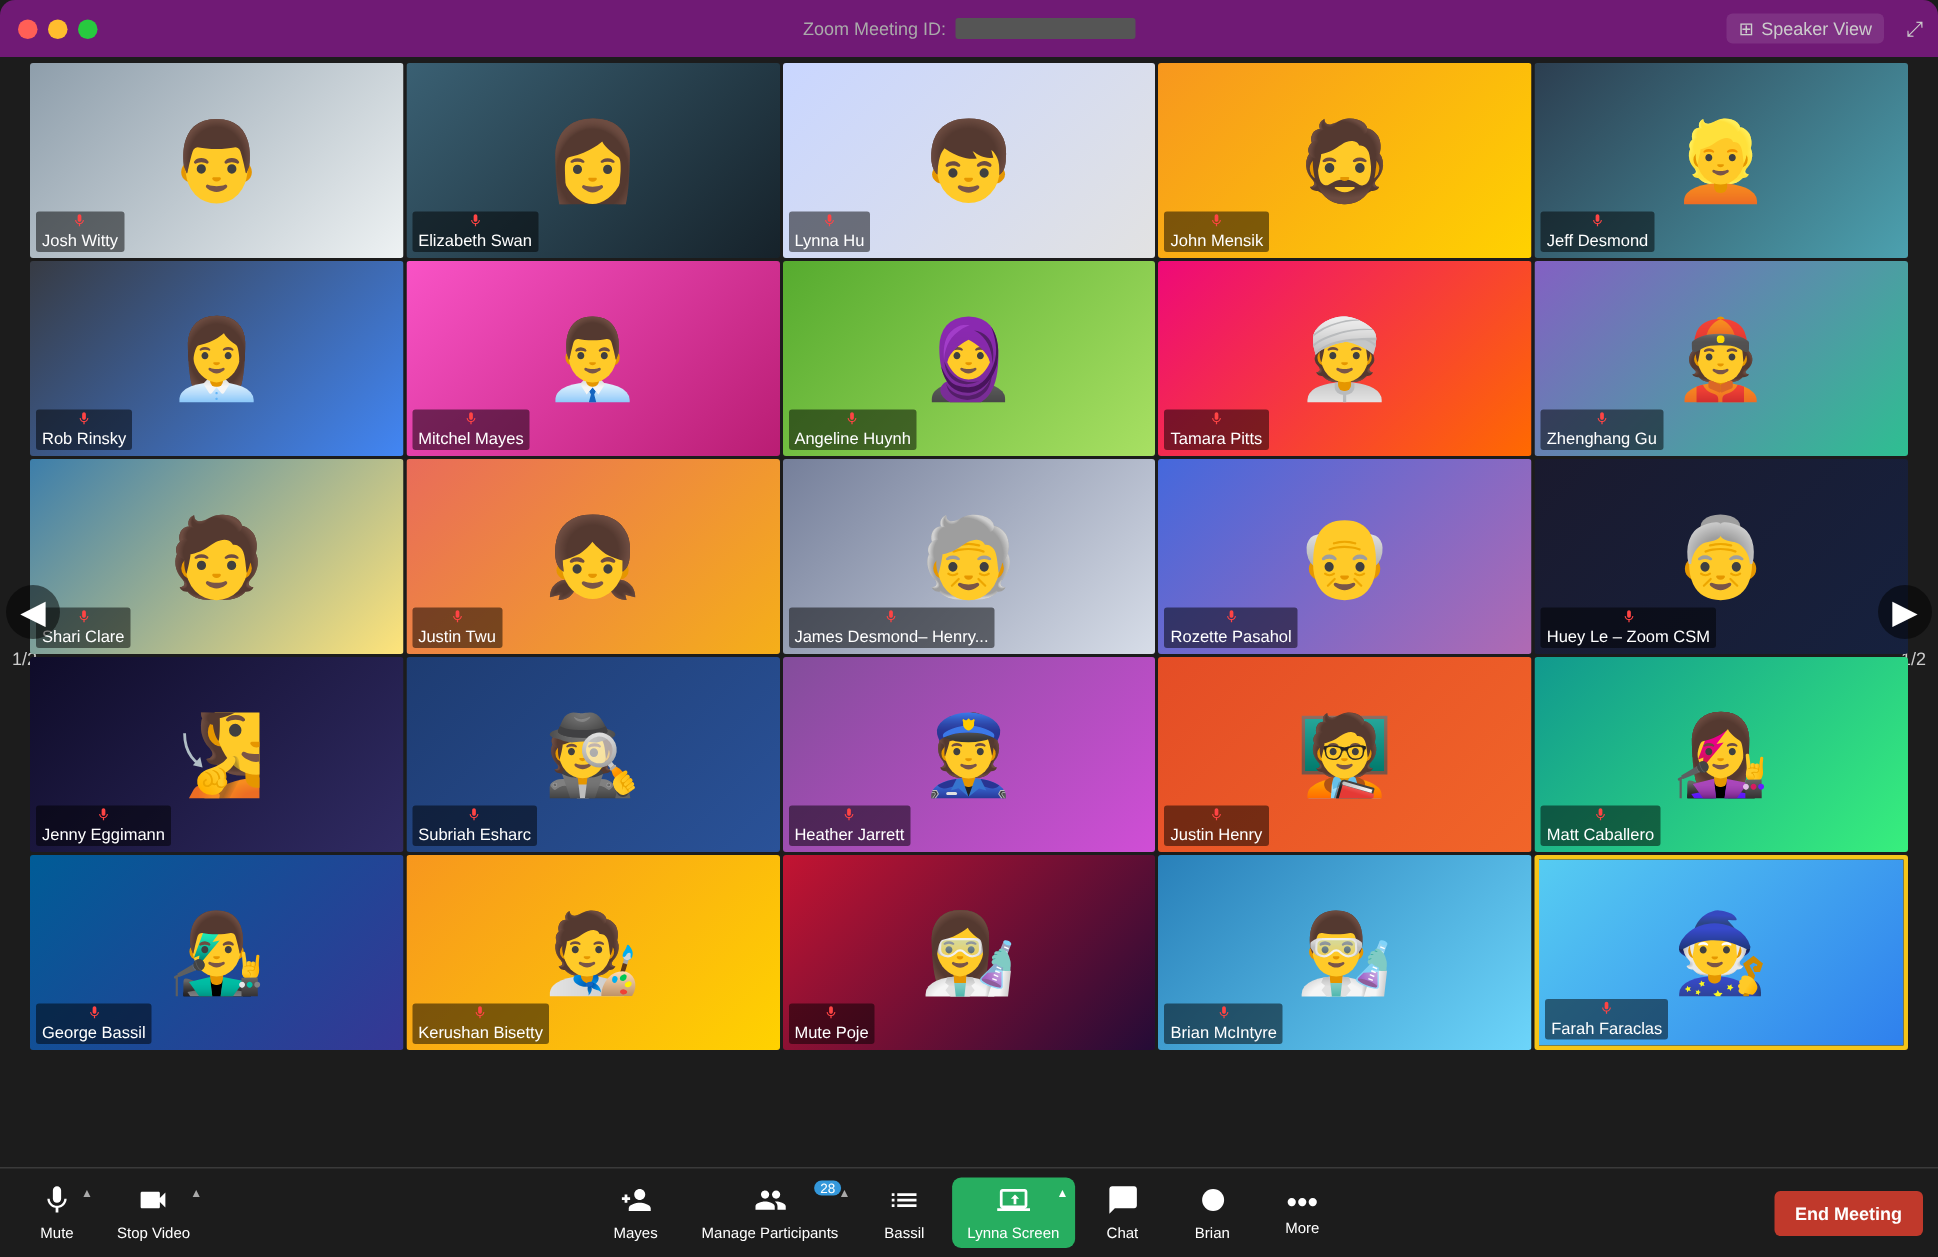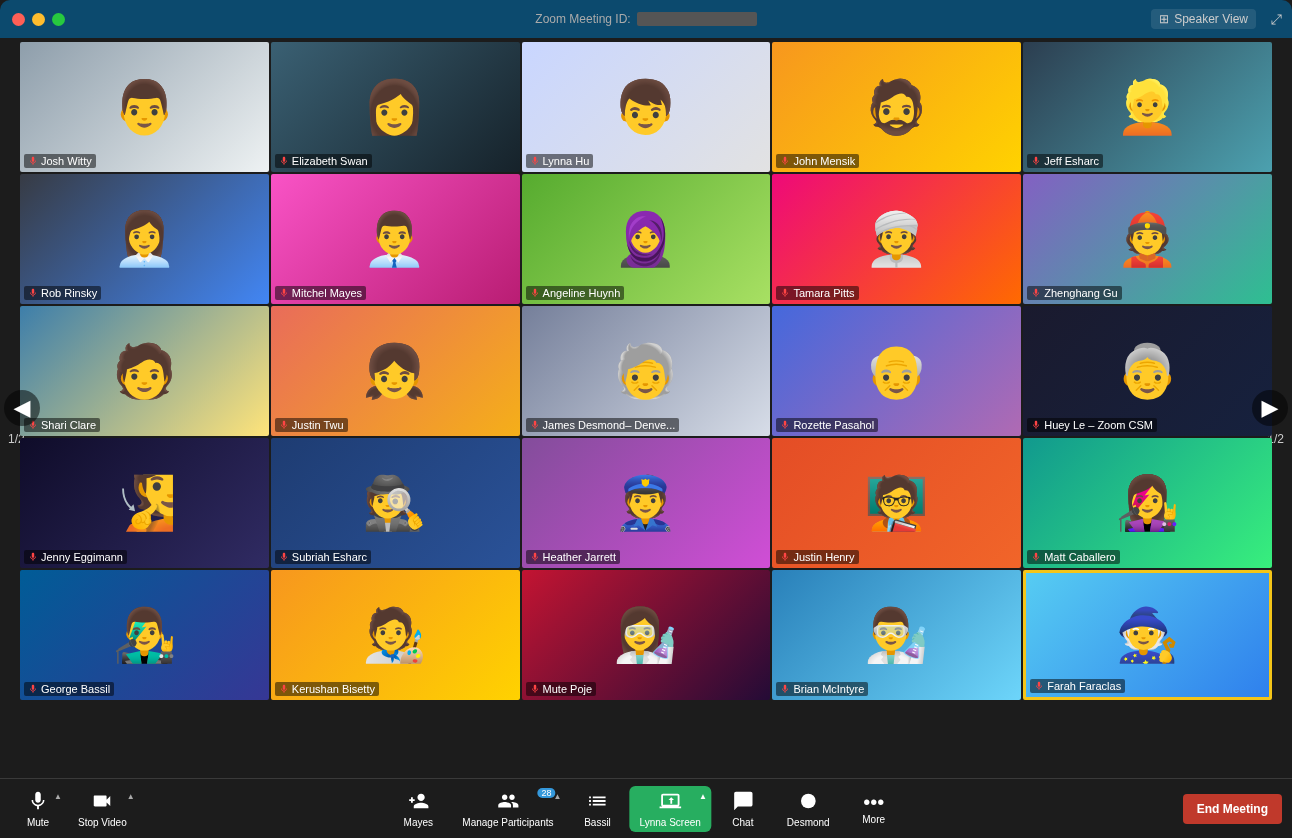--- a/index.html
+++ b/index.html
@@ -8,21 +8,21 @@
       height: 838px;
       background: #1c1c1c;
       font-family: -apple-system, BlinkMacSystemFont, 'Helvetica Neue', sans-serif;
       overflow: hidden;
       position: relative;
     }
 
     
     .title-bar {
       height: 38px;
-      background: #0c4a6e;
+      background: #701a75;
       display: flex;
       align-items: center;
       justify-content: center;
       position: relative;
       border-radius: 10px 10px 0 0;
     }
     .traffic-lights {
       position: absolute;
       left: 12px;
       display: flex;
@@ -111,20 +111,21 @@
       background: rgba(0,0,0,0.5);
       padding: 1px 4px;
       border-radius: 2px;
       display: flex;
       align-items: center;
       gap: 3px;
       max-width: 90%;
       white-space: nowrap;
       overflow: hidden;
       text-overflow: ellipsis;
+      flex-direction: column;
     }
 
     
     .nav-arrow {
       position: absolute;
       top: 50%;
       transform: translateY(-50%);
       color: #fff;
       font-size: 22px;
       cursor: pointer;
@@ -361,21 +362,21 @@
         </div>
       </div>
       <div class="video-cell">
         <div class="face-bg c5">
           <span class="person-emoji">👱</span>
         </div>
         <div class="participant-name">
           <svg width="10" height="10" viewBox="0 0 24 24" fill="#ff4444">
             <path d="M12 14c1.66 0 3-1.34 3-3V5c0-1.66-1.34-3-3-3S9 3.34 9 5v6c0 1.66 1.34 3 3 3zm5.3-3c0 3-2.54 5.1-5.3 5.1S6.7 14 6.7 11H5c0 3.41 2.72 6.23 6 6.72V21h2v-3.28c3.28-.48 6-3.3 6-6.72h-1.7z"></path>
           </svg>
-          <span>Jeff Esharc</span>
+          <span>Jeff Desmond</span>
         </div>
       </div>
       <div class="video-cell">
         <div class="face-bg c6">
           <span class="person-emoji">👩‍💼</span>
         </div>
         <div class="participant-name">
           <svg width="10" height="10" viewBox="0 0 24 24" fill="#ff4444">
             <path d="M12 14c1.66 0 3-1.34 3-3V5c0-1.66-1.34-3-3-3S9 3.34 9 5v6c0 1.66 1.34 3 3 3zm5.3-3c0 3-2.54 5.1-5.3 5.1S6.7 14 6.7 11H5c0 3.41 2.72 6.23 6 6.72V21h2v-3.28c3.28-.48 6-3.3 6-6.72h-1.7z"></path>
           </svg>
@@ -449,21 +450,21 @@
         </div>
       </div>
       <div class="video-cell">
         <div class="face-bg c13">
           <span class="person-emoji">🧓</span>
         </div>
         <div class="participant-name">
           <svg width="10" height="10" viewBox="0 0 24 24" fill="#ff4444">
             <path d="M12 14c1.66 0 3-1.34 3-3V5c0-1.66-1.34-3-3-3S9 3.34 9 5v6c0 1.66 1.34 3 3 3zm5.3-3c0 3-2.54 5.1-5.3 5.1S6.7 14 6.7 11H5c0 3.41 2.72 6.23 6 6.72V21h2v-3.28c3.28-.48 6-3.3 6-6.72h-1.7z"></path>
           </svg>
-          <span>James Desmond– Denve...</span>
+          <span>James Desmond– Henry...</span>
         </div>
       </div>
       <div class="video-cell">
         <div class="face-bg c14">
           <span class="person-emoji">👴</span>
         </div>
         <div class="participant-name">
           <svg width="10" height="10" viewBox="0 0 24 24" fill="#ff4444">
             <path d="M12 14c1.66 0 3-1.34 3-3V5c0-1.66-1.34-3-3-3S9 3.34 9 5v6c0 1.66 1.34 3 3 3zm5.3-3c0 3-2.54 5.1-5.3 5.1S6.7 14 6.7 11H5c0 3.41 2.72 6.23 6 6.72V21h2v-3.28c3.28-.48 6-3.3 6-6.72h-1.7z"></path>
           </svg>
@@ -667,21 +668,21 @@
       </span>
       <span>Chat</span>
     </div>
 
     <div class="tb-btn">
       <span class="icon">
         <svg width="22" height="22" viewBox="0 0 24 24" fill="white">
           <circle cx="12" cy="12" r="8"></circle>
         </svg>
       </span>
-      <span>Desmond</span>
+      <span>Brian</span>
     </div>
 
 
     <div class="tb-btn">
       <span class="icon">•••</span>
       <span>More</span>
     </div>
   </div>
 
   <div class="toolbar-right">

